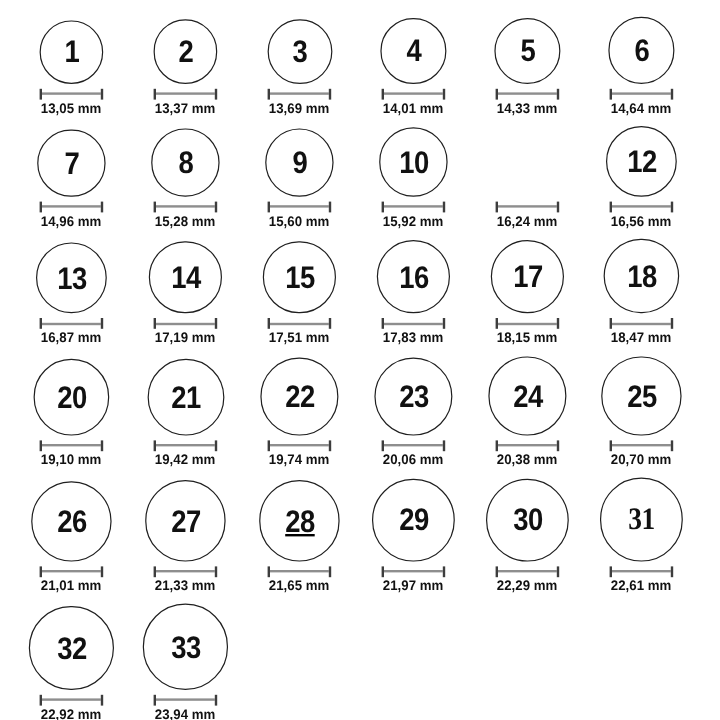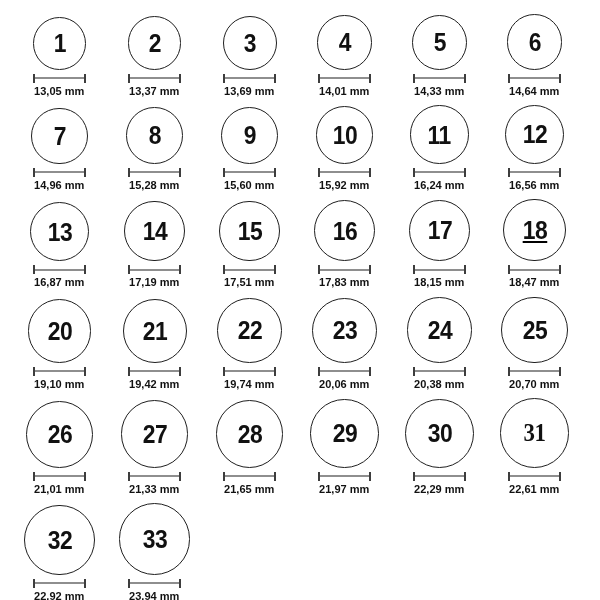--- a/index.html
+++ b/index.html
@@ -182,23 +182,20 @@
       <span class="num">10</span>
     </div>
     <div class="measure">
       <span class="tick"></span>
       <span class="rule"></span>
       <span class="tick"></span>
     </div>
     <div class="label">15,92 mm</div>
   </div>
     <div class="cell">
-    <div class="circle" style="width: 58.4px; height: 58.4px;">
-      <span class="num">11</span>
-    </div>
     <div class="measure">
       <span class="tick"></span>
       <span class="rule"></span>
       <span class="tick"></span>
     </div>
     <div class="label">16,24 mm</div>
   </div>
     <div class="cell">
     <div class="circle" style="width: 59px; height: 59px;">
       <span class="num">12</span>
@@ -259,21 +256,21 @@
       <span class="num">17</span>
     </div>
     <div class="measure">
       <span class="tick"></span>
       <span class="rule"></span>
       <span class="tick"></span>
     </div>
     <div class="label">18,15 mm</div>
   </div>
     <div class="cell">
-    <div class="circle" style="width: 62.3px; height: 62.3px; text-decoration: underline;">
+    <div class="circle" style="width: 62.3px; height: 62.3px;">
       <span class="num">18</span>
     </div>
     <div class="measure">
       <span class="tick"></span>
       <span class="rule"></span>
       <span class="tick"></span>
     </div>
     <div class="label">18,47 mm</div>
   </div>
     <div class="cell">
@@ -358,21 +355,21 @@
       <span class="num">27</span>
     </div>
     <div class="measure">
       <span class="tick"></span>
       <span class="rule"></span>
       <span class="tick"></span>
     </div>
     <div class="label">21,33 mm</div>
   </div>
     <div class="cell">
-    <div class="circle" style="width: 67.9px; height: 67.9px;">
+    <div class="circle" style="width: 67.9px; height: 67.9px; text-decoration: underline;">
       <span class="num">28</span>
     </div>
     <div class="measure">
       <span class="tick"></span>
       <span class="rule"></span>
       <span class="tick"></span>
     </div>
     <div class="label">21,65 mm</div>
   </div>
     <div class="cell">

